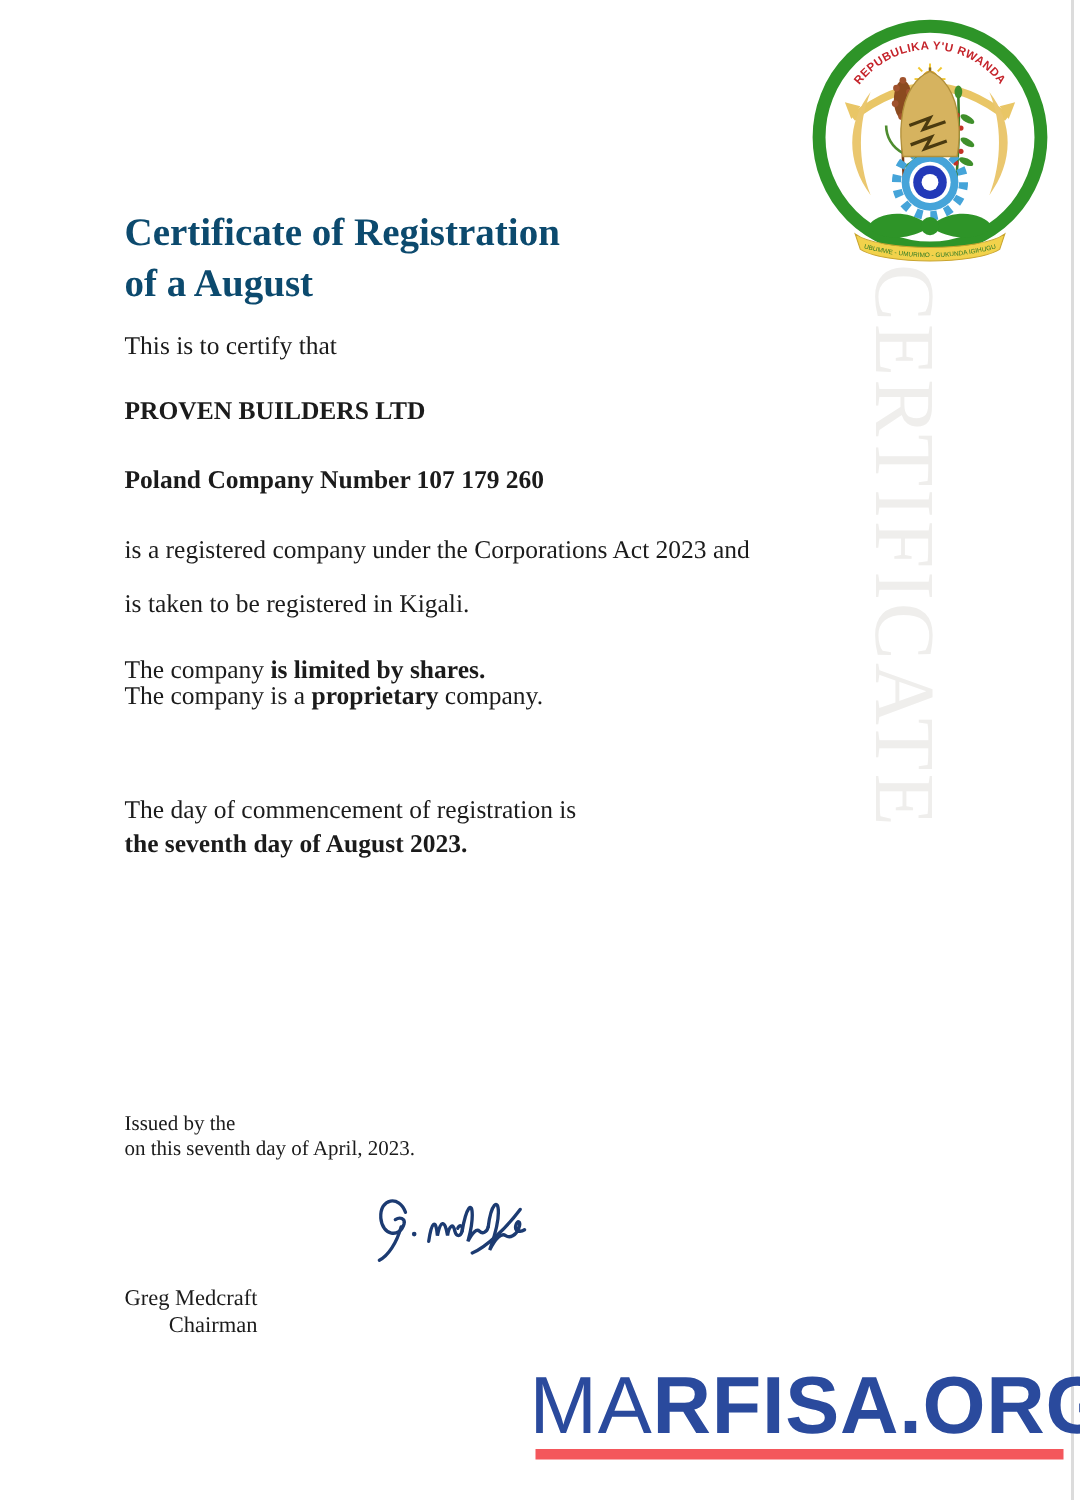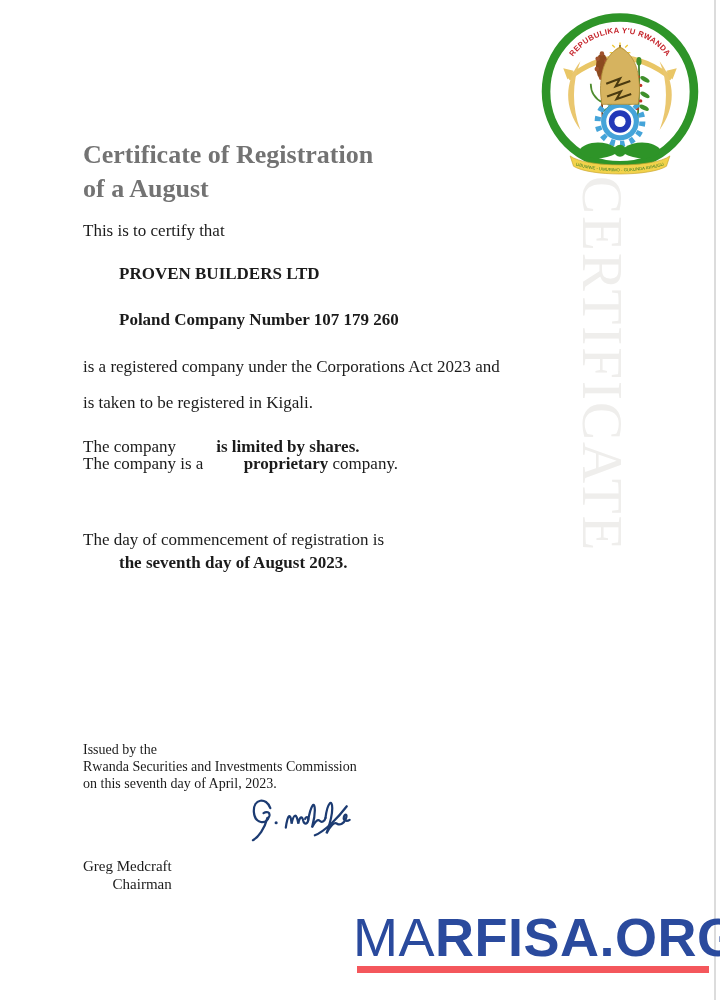--- a/index.html
+++ b/index.html
@@ -10,24 +10,24 @@
   .right-edge{position:absolute;top:0;left:714px;width:2px;height:1000px;background:#dcdcdc;}
   .watermark{
     position:absolute;left:570px;top:176px;z-index:0;
     writing-mode:vertical-rl;text-orientation:mixed;
     font-family:"Liberation Serif", serif;font-size:57px;letter-spacing:2px;
     color:#efeeec;user-select:none;
   }
   .emblem{position:absolute;left:534px;top:8px;width:172px;height:172px;z-index:1;}
   .title{
     position:absolute;left:83px;top:138px;z-index:2;
-    font-size:26px;font-weight:bold;line-height:34px;color:#737373;
+    font-size:26px;font-weight:bold;line-height:34px;color:#0c4a6e;
   }
   .line{position:absolute;left:83px;z-index:2;font-size:17px;white-space:nowrap;}
-  .b{font-weight:bold;margin-left:36px;}
+  .b{font-weight:bold;}
   .issued{position:absolute;left:83px;top:741px;z-index:2;font-size:14px;line-height:17px;}
   .signature{position:absolute;left:246px;top:785px;width:128px;height:60px;z-index:2;}
   .signer{position:absolute;left:83px;top:857px;z-index:2;font-size:15px;line-height:18px;text-align:right;}
   .brand{
     position:absolute;left:353px;top:908px;z-index:3;
     font-family:"Liberation Sans", sans-serif;font-size:54px;line-height:58px;
     color:#2A4A9D;letter-spacing:.5px;white-space:nowrap;
   }
   .brand .light{font-weight:400;}
   .brand .bold{font-weight:700;}
@@ -141,21 +141,20 @@
   <div class="line" style="top:393px">is taken to be registered in Kigali.</div>
   <div class="line" style="top:437px"><span>The company </span><span class="b">is limited by shares.</span></div>
   <div class="line" style="top:454px"><span>The company is a </span><span class="b">proprietary</span><span> company.</span></div>
   <div class="line" style="top:528px;line-height:23px;white-space:normal">
     <div>The day of commencement of registration is</div>
     <div class="b">the seventh day of August 2023.</div>
   </div>
 
   <div class="issued">
     <div>Issued by the</div>
-    <div>Rwanda Securities and Investments Commission</div>
     <div>on this seventh day of April, 2023.</div>
   </div>
 
   <svg class="signature" viewBox="0 0 130 62" xmlns="http://www.w3.org/2000/svg">
     <g fill="none" stroke="#1C3B72" stroke-width="2.3" stroke-linecap="round">
       <path d="M 24,24 C 20,12 6,14 7,28 C 8,40 20,42 23,32 C 24,28 20,27 17,29"></path>
       <path d="M 21,34 C 18,45 12,54 6,57"></path>
       <circle cx="30" cy="39" r="1.6" fill="#1C3B72" stroke="none"></circle>
       <path d="M 40,44 C 42,30 45,28 46,40 C 48,30 51,28 53,40 C 54,33 57,31 58,37 C 59,41 62,41 63,37 C 64,33 61,32 60,35"></path>
       <path d="M 63,37 C 66,20 70,16 70,26 C 70,34 68,40 67,44 C 70,38 73,35 75,37 C 77,39 80,38 81,34"></path>

